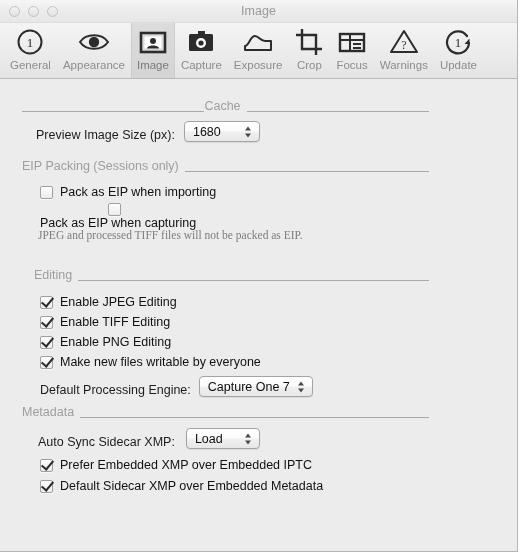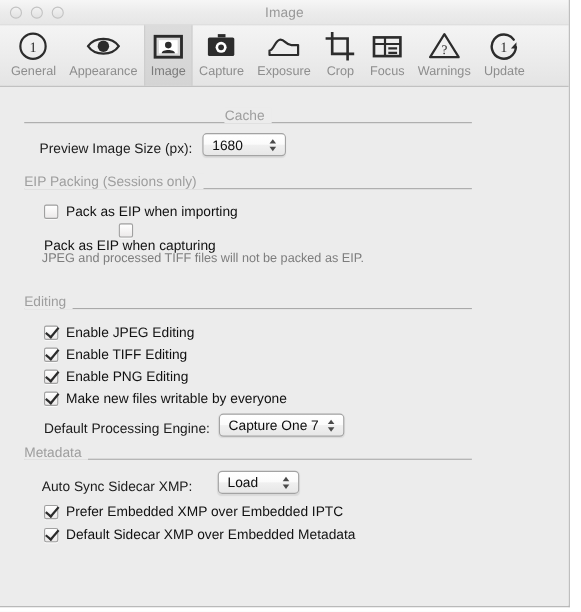--- a/index.html
+++ b/index.html
@@ -115,20 +115,21 @@
     align-items: flex-end;
     min-height: 20px;
   }
   .lbl {
     font-size: 12.5px;
     color: #1c1c1c;
   }
   .note {
     font-size: 11.5px;
     color: #7d7d7d;
+    font-family: Liberation Serif, serif;
   }
   
   .cbrow { display: flex; align-items: center; margin-left: 40px; height: 20px; }
   .cbox {
     width: 13px; height: 13px;
     border: 1px solid #a0a0a0;
     border-radius: 2px;
     background: linear-gradient(to bottom, #ffffff, #eceaea);
     box-shadow: 0 1px 0 rgba(255,255,255,.7);
     position: relative;
@@ -321,21 +322,21 @@
       <span class="cblabel">Pack as EIP when importing</span>
     </div>
 
     <div class="abs cbrow" style="top:124px;flex-direction:column;">
       <span class="cbox"></span>
       <span class="cblabel">Pack as EIP when capturing</span>
     </div>
 
     <div class="abs note" style="left:38px; top:150px;">JPEG and processed TIFF files will not be packed as EIP.</div>
 
-    <div class="section-head abs" style="left:0; top:186px; right:0;">
+    <div class="section-head abs" style="left:12px; top:186px; right:0;">
       <span class="stitle">Editing</span>
       <span class="rule"></span>
     </div>
 
     <div class="abs cbrow" style="top:213px;">
       <span class="cbox on"></span>
       <span class="cblabel">Enable JPEG Editing</span>
     </div>
 
     <div class="abs cbrow" style="top:233px;">
@@ -364,21 +365,21 @@
       </span>
     </div>
 
     <div class="section-head abs" style="left:0; top:323px; right:0;">
       <span class="stitle">Metadata</span>
       <span class="rule"></span>
     </div>
 
     <div class="abs row" style="left:38px; top:349px;">
       <span class="lbl">Auto Sync Sidecar XMP:</span>
-      <span class="popup" style="margin-left:23px; min-width:74px;">
+      <span class="popup" style="margin-left:11px; min-width:74px;">
         <span>Load</span>
         <span class="arrows">
             <i class="up"></i>
             <i class="dn"></i>
           </span>
       </span>
     </div>
 
     <div class="abs cbrow" style="top:376px;">
       <span class="cbox on"></span>

